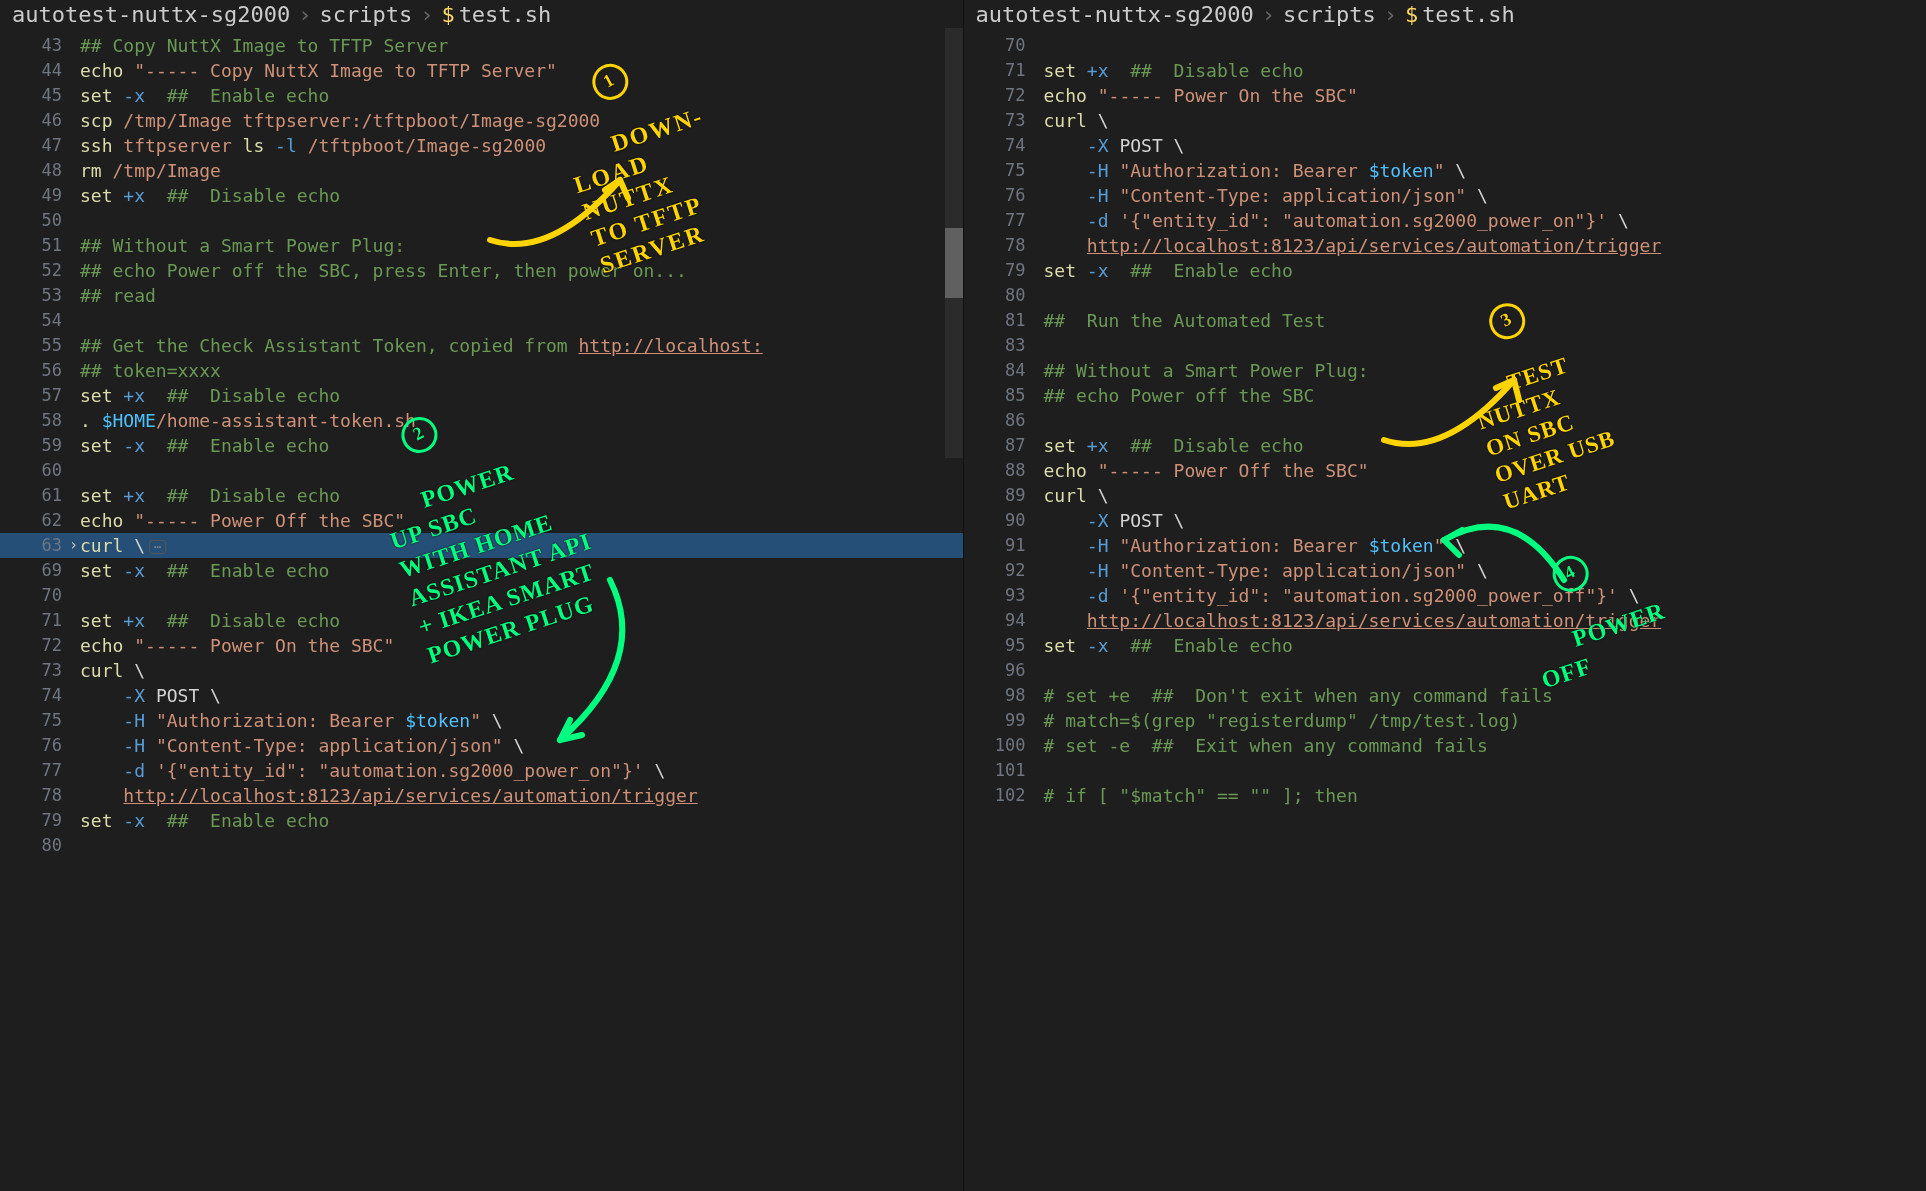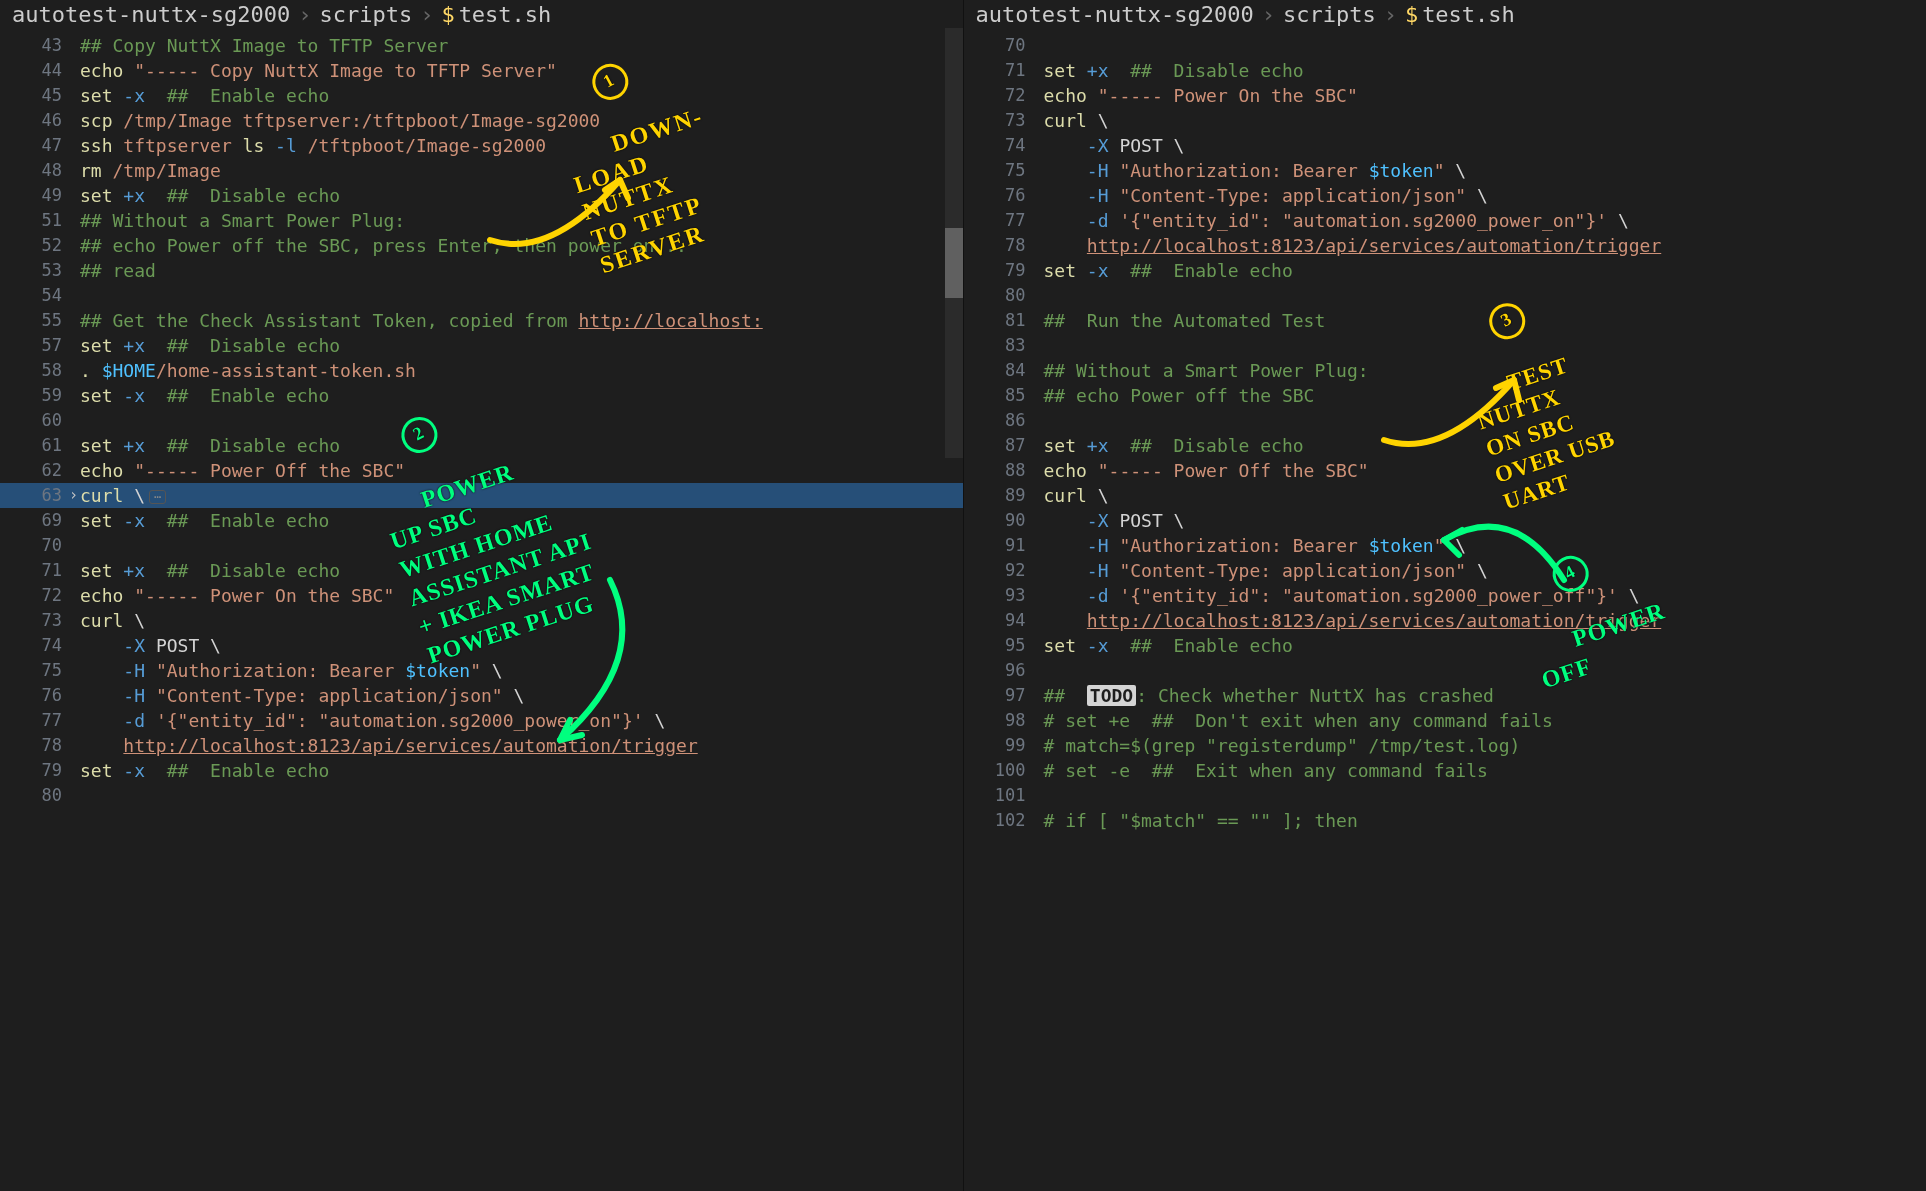--- a/index.html
+++ b/index.html
@@ -140,25 +140,27 @@
       <span>test.sh</span>
     </div>
     <div class="code" id="code-left">
         <div class="line"><div class="gutter">43</div><div class="src"><span class="c-cmt">## Copy NuttX Image to TFTP Server</span></div></div>
         <div class="line"><div class="gutter">44</div><div class="src"><span class="c-cmd">echo</span><span class="c-white"> </span><span class="c-str">"----- Copy NuttX Image to TFTP Server"</span></div></div>
         <div class="line"><div class="gutter">45</div><div class="src"><span class="c-cmd">set</span><span class="c-white"> </span><span class="c-flag">-x</span><span class="c-white">  </span><span class="c-cmt">##  Enable echo</span></div></div>
         <div class="line"><div class="gutter">46</div><div class="src"><span class="c-cmd">scp</span><span class="c-white"> </span><span class="c-path">/tmp/Image</span><span class="c-white"> </span><span class="c-path">tftpserver:/tftpboot/Image-sg2000</span></div></div>
         <div class="line"><div class="gutter">47</div><div class="src"><span class="c-cmd">ssh</span><span class="c-white"> </span><span class="c-path">tftpserver</span><span class="c-white"> </span><span class="c-cmd">ls</span><span class="c-white"> </span><span class="c-flag">-l</span><span class="c-white"> </span><span class="c-path">/tftpboot/Image-sg2000</span></div></div>
         <div class="line"><div class="gutter">48</div><div class="src"><span class="c-cmd">rm</span><span class="c-white"> </span><span class="c-path">/tmp/Image</span></div></div>
         <div class="line"><div class="gutter">49</div><div class="src"><span class="c-cmd">set</span><span class="c-white"> </span><span class="c-flag">+x</span><span class="c-white">  </span><span class="c-cmt">##  Disable echo</span></div></div>
+        <div class="line"><div class="gutter">50</div><div class="src"></div></div>
         <div class="line"><div class="gutter">51</div><div class="src"><span class="c-cmt">## Without a Smart Power Plug:</span></div></div>
         <div class="line"><div class="gutter">52</div><div class="src"><span class="c-cmt">## echo Power off the SBC, press Enter, then power on...</span></div></div>
         <div class="line"><div class="gutter">53</div><div class="src"><span class="c-cmt">## read</span></div></div>
         <div class="line"><div class="gutter">54</div><div class="src"></div></div>
         <div class="line"><div class="gutter">55</div><div class="src"><span class="c-cmt">## Get the Check Assistant Token, copied from </span><span class="c-url">http://localhost:</span></div></div>
+        <div class="line"><div class="gutter">56</div><div class="src"><span class="c-cmt">## token=xxxx</span></div></div>
         <div class="line"><div class="gutter">57</div><div class="src"><span class="c-cmd">set</span><span class="c-white"> </span><span class="c-flag">+x</span><span class="c-white">  </span><span class="c-cmt">##  Disable echo</span></div></div>
         <div class="line"><div class="gutter">58</div><div class="src"><span class="c-cmd">.</span><span class="c-white"> </span><span class="c-var">$HOME</span><span class="c-path">/home-assistant-token.sh</span></div></div>
         <div class="line"><div class="gutter">59</div><div class="src"><span class="c-cmd">set</span><span class="c-white"> </span><span class="c-flag">-x</span><span class="c-white">  </span><span class="c-cmt">##  Enable echo</span></div></div>
         <div class="line"><div class="gutter">60</div><div class="src"></div></div>
         <div class="line"><div class="gutter">61</div><div class="src"><span class="c-cmd">set</span><span class="c-white"> </span><span class="c-flag">+x</span><span class="c-white">  </span><span class="c-cmt">##  Disable echo</span></div></div>
         <div class="line"><div class="gutter">62</div><div class="src"><span class="c-cmd">echo</span><span class="c-white"> </span><span class="c-str">"----- Power Off the SBC"</span></div></div>
         <div class="line hl"><div class="gutter">63<span class="fold-icon">›</span></div><div class="src"><span class="c-cmd">curl</span><span class="c-white"> </span><span class="c-op">\</span><span class="ellipsis">⋯</span></div></div>
         <div class="line"><div class="gutter">69</div><div class="src"><span class="c-cmd">set</span><span class="c-white"> </span><span class="c-flag">-x</span><span class="c-white">  </span><span class="c-cmt">##  Enable echo</span></div></div>
         <div class="line"><div class="gutter">70</div><div class="src"></div></div>
         <div class="line"><div class="gutter">71</div><div class="src"><span class="c-cmd">set</span><span class="c-white"> </span><span class="c-flag">+x</span><span class="c-white">  </span><span class="c-cmt">##  Disable echo</span></div></div>
@@ -234,21 +236,20 @@
         <div class="line"><div class="gutter">87</div><div class="src"><span class="c-cmd">set</span><span class="c-white"> </span><span class="c-flag">+x</span><span class="c-white">  </span><span class="c-cmt">##  Disable echo</span></div></div>
         <div class="line"><div class="gutter">88</div><div class="src"><span class="c-cmd">echo</span><span class="c-white"> </span><span class="c-str">"----- Power Off the SBC"</span></div></div>
         <div class="line"><div class="gutter">89</div><div class="src"><span class="c-cmd">curl</span><span class="c-white"> </span><span class="c-op">\</span></div></div>
         <div class="line"><div class="gutter">90</div><div class="src"><span class="c-pipe">    </span><span class="c-flag">-X</span><span class="c-white"> </span><span class="c-white">POST </span><span class="c-op">\</span></div></div>
         <div class="line"><div class="gutter">91</div><div class="src"><span class="c-pipe">    </span><span class="c-flag">-H</span><span class="c-white"> </span><span class="c-str">"Authorization: Bearer </span><span class="c-var">$token</span><span class="c-str">"</span><span class="c-white"> </span><span class="c-op">\</span></div></div>
         <div class="line"><div class="gutter">92</div><div class="src"><span class="c-pipe">    </span><span class="c-flag">-H</span><span class="c-white"> </span><span class="c-str">"Content-Type: application/json"</span><span class="c-white"> </span><span class="c-op">\</span></div></div>
         <div class="line"><div class="gutter">93</div><div class="src"><span class="c-pipe">    </span><span class="c-flag">-d</span><span class="c-white"> </span><span class="c-str">'{"entity_id": "automation.sg2000_power_off"}'</span><span class="c-white"> </span><span class="c-op">\</span></div></div>
         <div class="line"><div class="gutter">94</div><div class="src"><span class="c-pipe">    </span><span class="c-url">http://localhost:8123/api/services/automation/trigger</span></div></div>
         <div class="line"><div class="gutter">95</div><div class="src"><span class="c-cmd">set</span><span class="c-white"> </span><span class="c-flag">-x</span><span class="c-white">  </span><span class="c-cmt">##  Enable echo</span></div></div>
         <div class="line"><div class="gutter">96</div><div class="src"></div></div>
-        <div class="line"><div class="gutter">97</div><div class="src"><span class="c-cmt">##  </span><span class="c-todo">TODO</span><span class="c-cmt">: Check whether NuttX has crashed</span></div></div>
         <div class="line"><div class="gutter">98</div><div class="src"><span class="c-cmt"># set +e  ##  Don't exit when any command fails</span></div></div>
         <div class="line"><div class="gutter">99</div><div class="src"><span class="c-cmt"># match=$(grep "registerdump" /tmp/test.log)</span></div></div>
         <div class="line"><div class="gutter">100</div><div class="src"><span class="c-cmt"># set -e  ##  Exit when any command fails</span></div></div>
         <div class="line"><div class="gutter">101</div><div class="src"></div></div>
         <div class="line"><div class="gutter">102</div><div class="src"><span class="c-cmt"># if [ "$match" == "" ]; then</span></div></div>
       </div>
 
     <div class="hand yellow" style="top:270px; left:510px; transform:rotate(-18deg); font-size:23px; letter-spacing:1px; line-height:28px;">
       <span class="circ">3</span><br>
       <span>TEST

